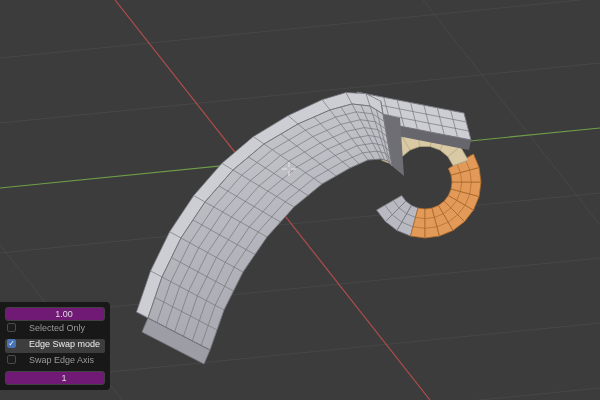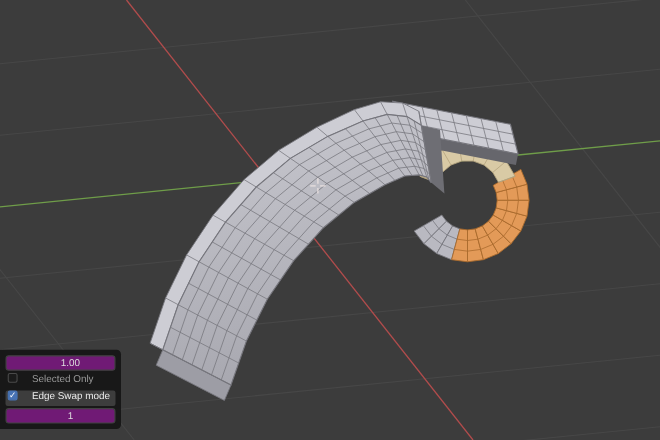--- a/index.html
+++ b/index.html
@@ -177,17 +177,21 @@
       <span>1.00</span>
     </div>
     <div class="op-row">
       <span class="cb"></span>
       <span class="op-label">Selected Only</span>
     </div>
     <div class="op-row lit">
       <span class="cb on">✓</span>
       <span class="op-label">Edge Swap mode</span>
     </div>
+    <div class="op-row">
+      <span class="cb"></span>
+      <span class="op-label">Swap Edge Axis</span>
+    </div>
     <div class="op-field">
       <span>1</span>
     </div>
   </div>
 </div>
 
 </body></html>

